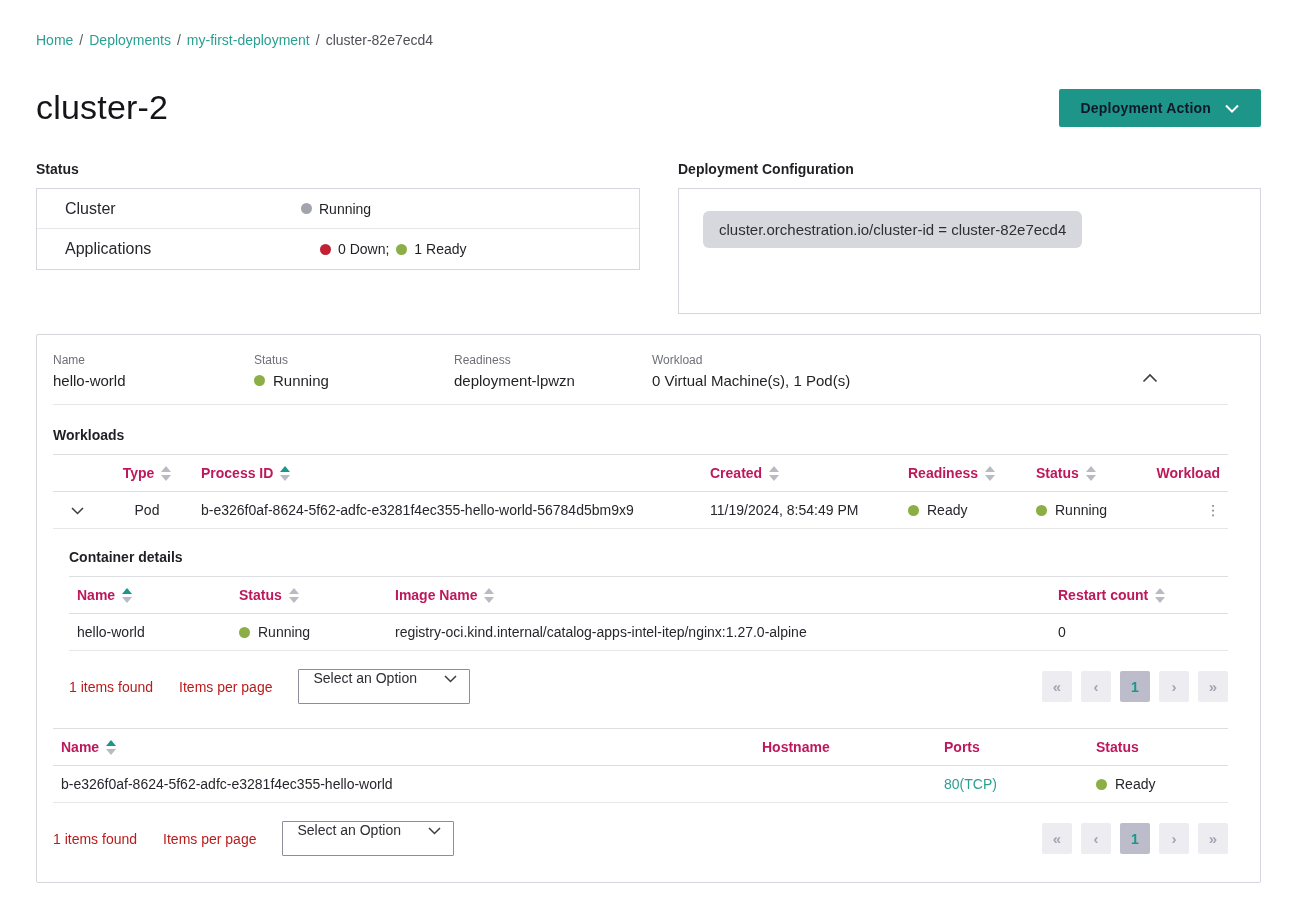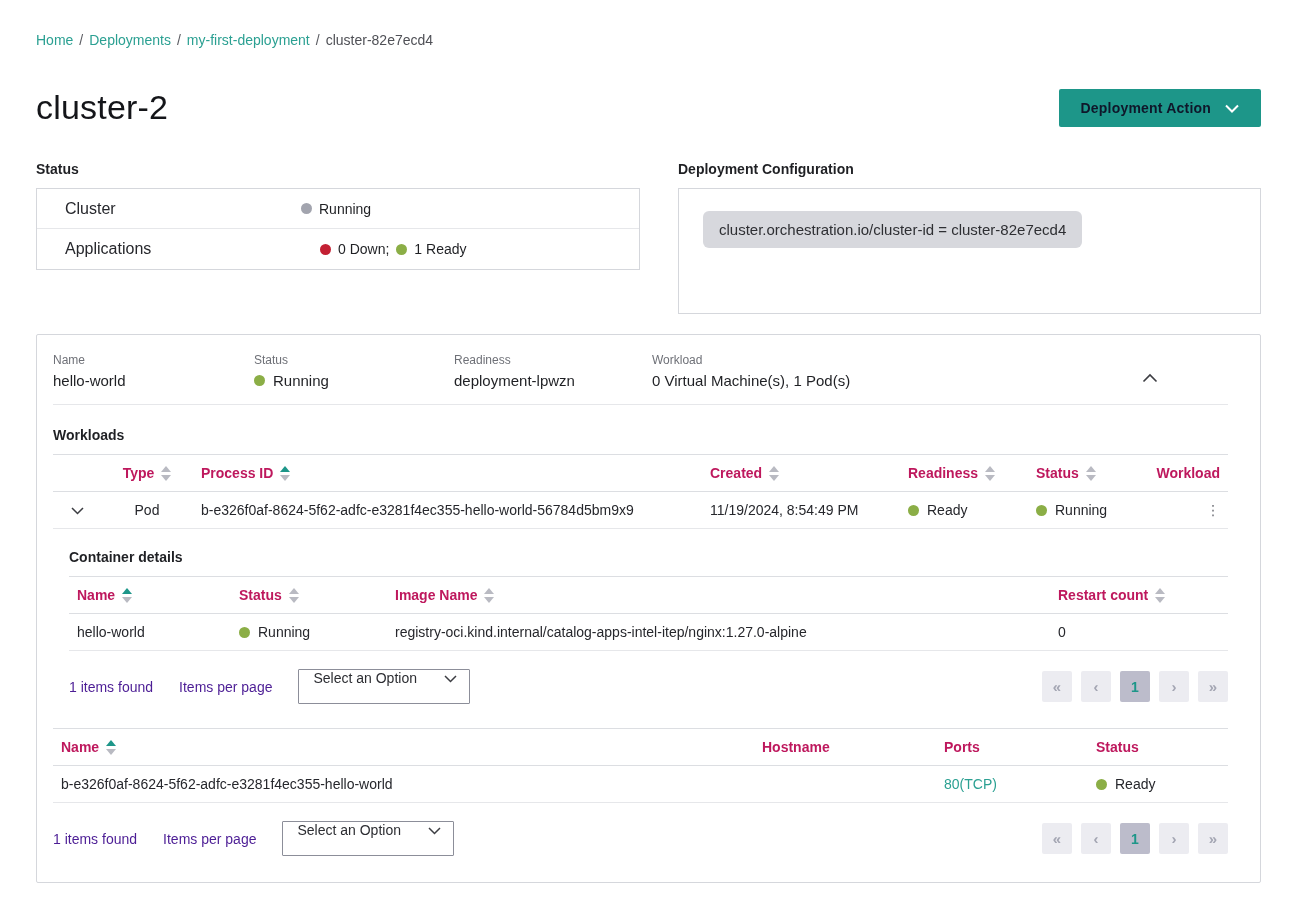--- a/index.html
+++ b/index.html
@@ -79,21 +79,21 @@
   .workloads-wrap { margin-top:22px; }
   .heading-gap { margin-bottom:11px; }
   .container-block { margin:20px 0 0 16px; }
   .endpoints-block { margin-top:24px; }
 
   
   .chev { display:inline-block; }
 
   
   .table-footer { display:flex; align-items:center; margin-top:18px; }
-  .tf-text { font-size:14px; color:#4c1d95; margin-right:26px; }
+  .tf-text { font-size:14px; color:#b91c1c; margin-right:26px; }
   .select-box {
     border:1px solid #8c8e99; height:35px; width:172px; border-radius:1px;
     display:flex; justify-content:space-between;
     padding:0 12px 0 14px; font-size:14px; color:#2c2d32; cursor:pointer; background:#fff;
   }
   .pager { margin-left:auto; display:flex; gap:9px; }
   .pg-btn {
     width:30px; height:31px; background:#ececf1; border:none; border-radius:2px;
     color:#a4a6b3; font-size:15px; font-weight:700; cursor:pointer;
     display:flex; align-items:center; justify-content:center;

